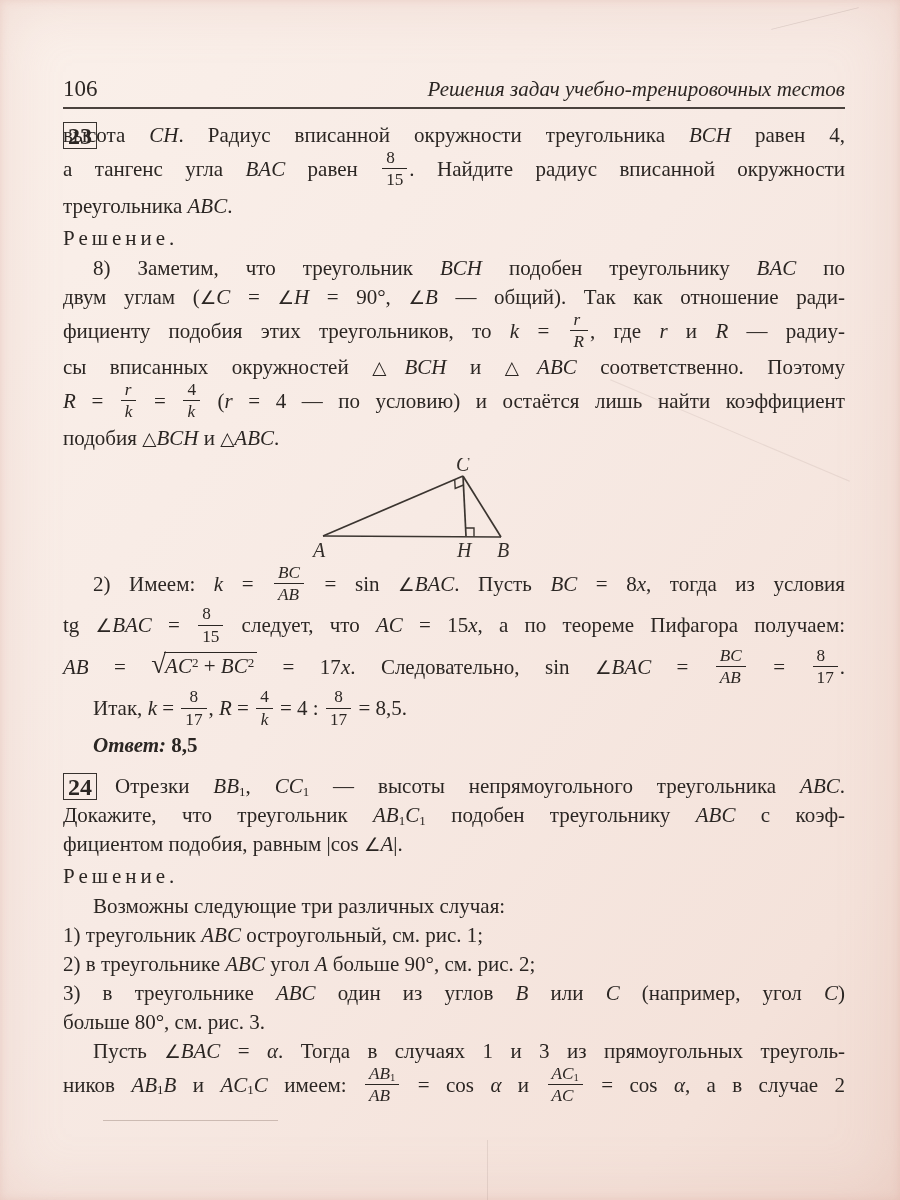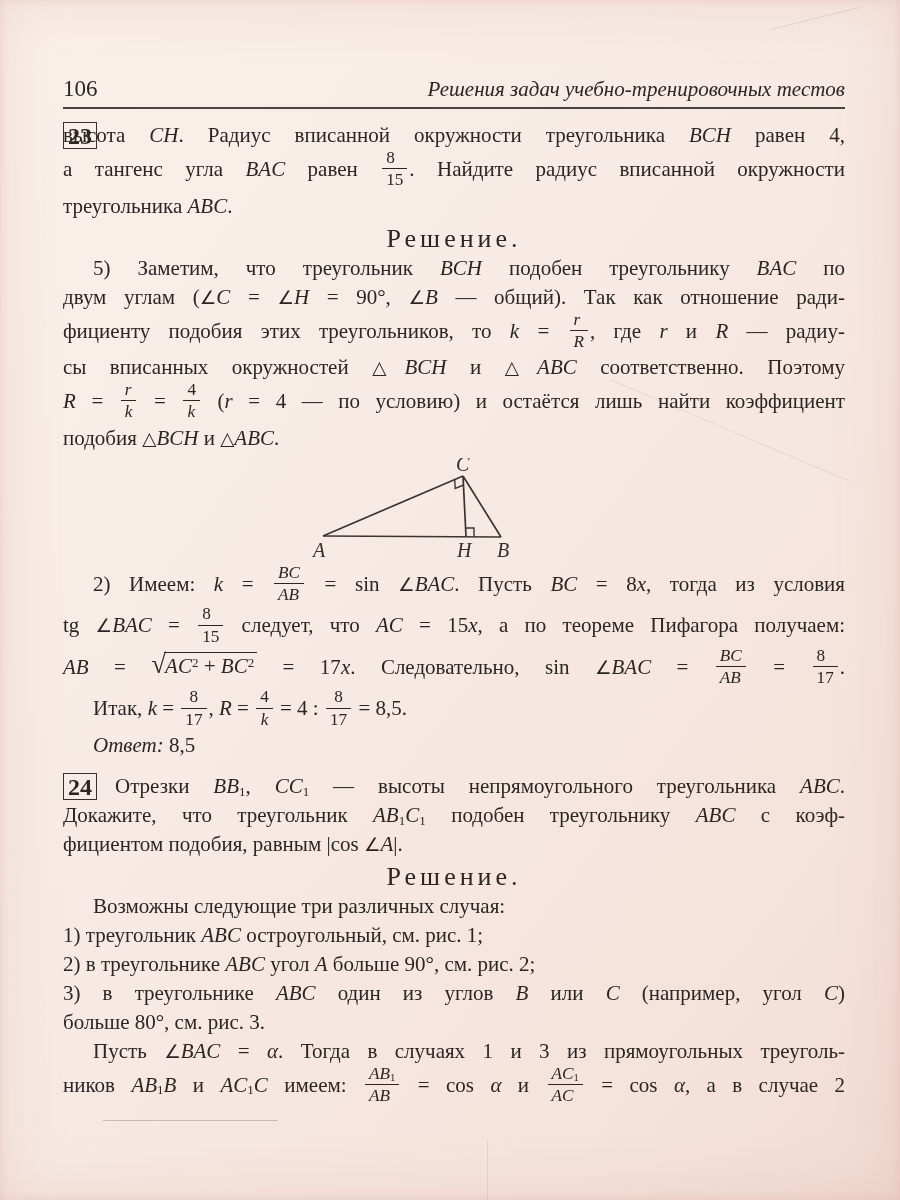--- a/index.html
+++ b/index.html
@@ -47,28 +47,28 @@
   
   .stmt{position:relative;margin-top:12px;}
   .numbox{
     position:absolute;left:0;top:1px;
     min-width:34px;height:27px;
     border:1.9px solid #37322e;
     text-align:center;font-weight:bold;font-size:24px;line-height:27px;
     background:transparent;padding:0 2px;box-sizing:border-box;
   }
   .solhead{
-    text-align:center;letter-spacing:4px;font-size:26px;line-height:29px;
+    text-align:left;letter-spacing:4px;font-size:21px;line-height:29px;
     margin:3px 0 1px;
   }
   
   .fig{width:300px;margin:5px auto 3px;transform:translateX(-9px);}
   .fig svg{display:block;}
   .fig text{font-family:"Liberation Serif","DejaVu Serif",serif;font-style:italic;font-size:20px;fill:#332e2a;}
-  .ansline{margin-left:30px;}
+  .ansline{margin-left:30px;font-weight:bold;}
   
   .artifact{position:absolute;pointer-events:none;}
   .art-hline{left:103px;top:1120px;width:175px;height:1px;background:rgba(170,150,140,0.55);}
   .art-crease{left:487px;top:1140px;width:1px;height:60px;background:rgba(150,130,120,0.18);}
   .art-scratch{left:770px;top:18px;width:90px;height:1px;background:rgba(120,100,95,0.18);transform:rotate(-14deg);}
   .art-scratch2{left:600px;top:430px;width:260px;height:1px;background:rgba(130,110,100,0.12);transform:rotate(23deg);}
 </style>
 </head>
 <body>
 
@@ -86,21 +86,21 @@
         <div>
             <div class="line just"><span>высота </span><span class="mi">CH</span><span>. Радиус вписанной окружности треугольника </span><span class="mi">BCH</span><span> равен 4,</span></div>
             <div class="line just"><span>а тангенс угла </span><span class="mi">BAC</span><span> равен </span><span class="frac"><span class="num"><span>8</span></span><span class="den"><span>15</span></span></span><span>. Найдите радиус вписанной окружности</span></div>
             <div class="line left"><span>треугольника </span><span class="mi">ABC</span><span>.</span></div>
           </div>
       </div>
 
       <div class="solhead">Решение.</div>
 
       <div>
-          <div class="line just ind"><span>5) Заметим, что треугольник </span><span class="mi">BCH</span><span> подобен треугольнику </span><span class="mi">BAC</span><span> по</span></div>
+          <div class="line just ind"><span>8) Заметим, что треугольник </span><span class="mi">BCH</span><span> подобен треугольнику </span><span class="mi">BAC</span><span> по</span></div>
           <div class="line just"><span>двум углам (</span><span class="sym">∠</span><span class="mi">C</span><span> = </span><span class="sym">∠</span><span class="mi">H</span><span> = 90°, </span><span class="sym">∠</span><span class="mi">B</span><span> — общий). Так как отношение ради-</span></div>
           <div class="line just"><span>фициенту подобия этих треугольников, то </span><span class="mi">k</span><span> = </span><span class="frac"><span class="num"><span class="mi">r</span></span><span class="den"><span class="mi">R</span></span></span><span>, где </span><span class="mi">r</span><span> и </span><span class="mi">R</span><span> — радиу-</span></div>
           <div class="line just"><span>сы вписанных окружностей </span><span class="sym">△</span><span class="mi">BCH</span><span> и </span><span class="sym">△</span><span class="mi">ABC</span><span> соответственно. Поэтому</span></div>
           <div class="line just"><span class="mi">R</span><span> = </span><span class="frac"><span class="num"><span class="mi">r</span></span><span class="den"><span class="mi">k</span></span></span><span> = </span><span class="frac"><span class="num"><span>4</span></span><span class="den"><span class="mi">k</span></span></span><span> (</span><span class="mi">r</span><span> = 4 — по условию) и остаётся лишь найти коэффициент</span></div>
           <div class="line left"><span>подобия </span><span class="sym">△</span><span class="mi">BCH</span><span> и </span><span class="sym">△</span><span class="mi">ABC</span><span>.</span></div>
         </div>
 
       <figure class="fig" style="margin-block:5px 3px">
         <svg width="300" height="104" viewBox="0 0 300 104">
           <g stroke="#3b3530" stroke-width="1.7" fill="none" stroke-linejoin="miter">

